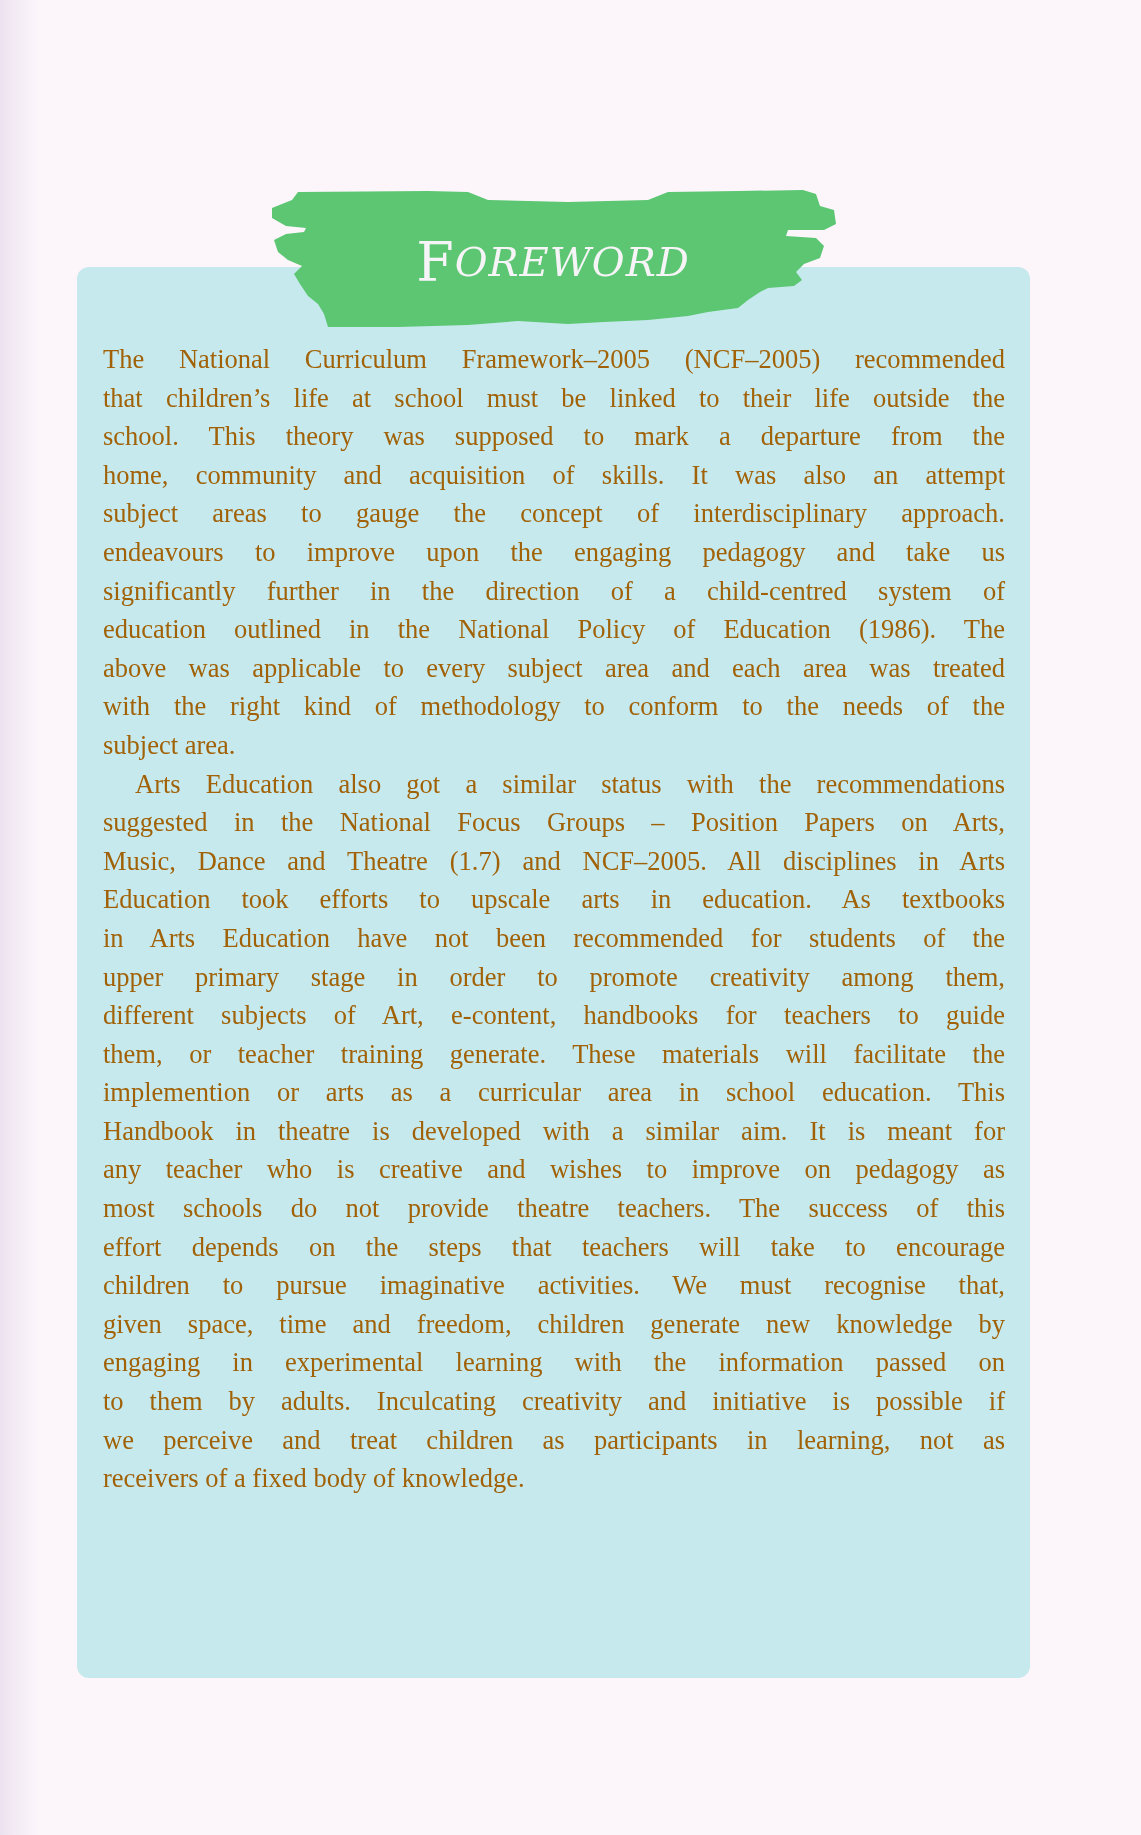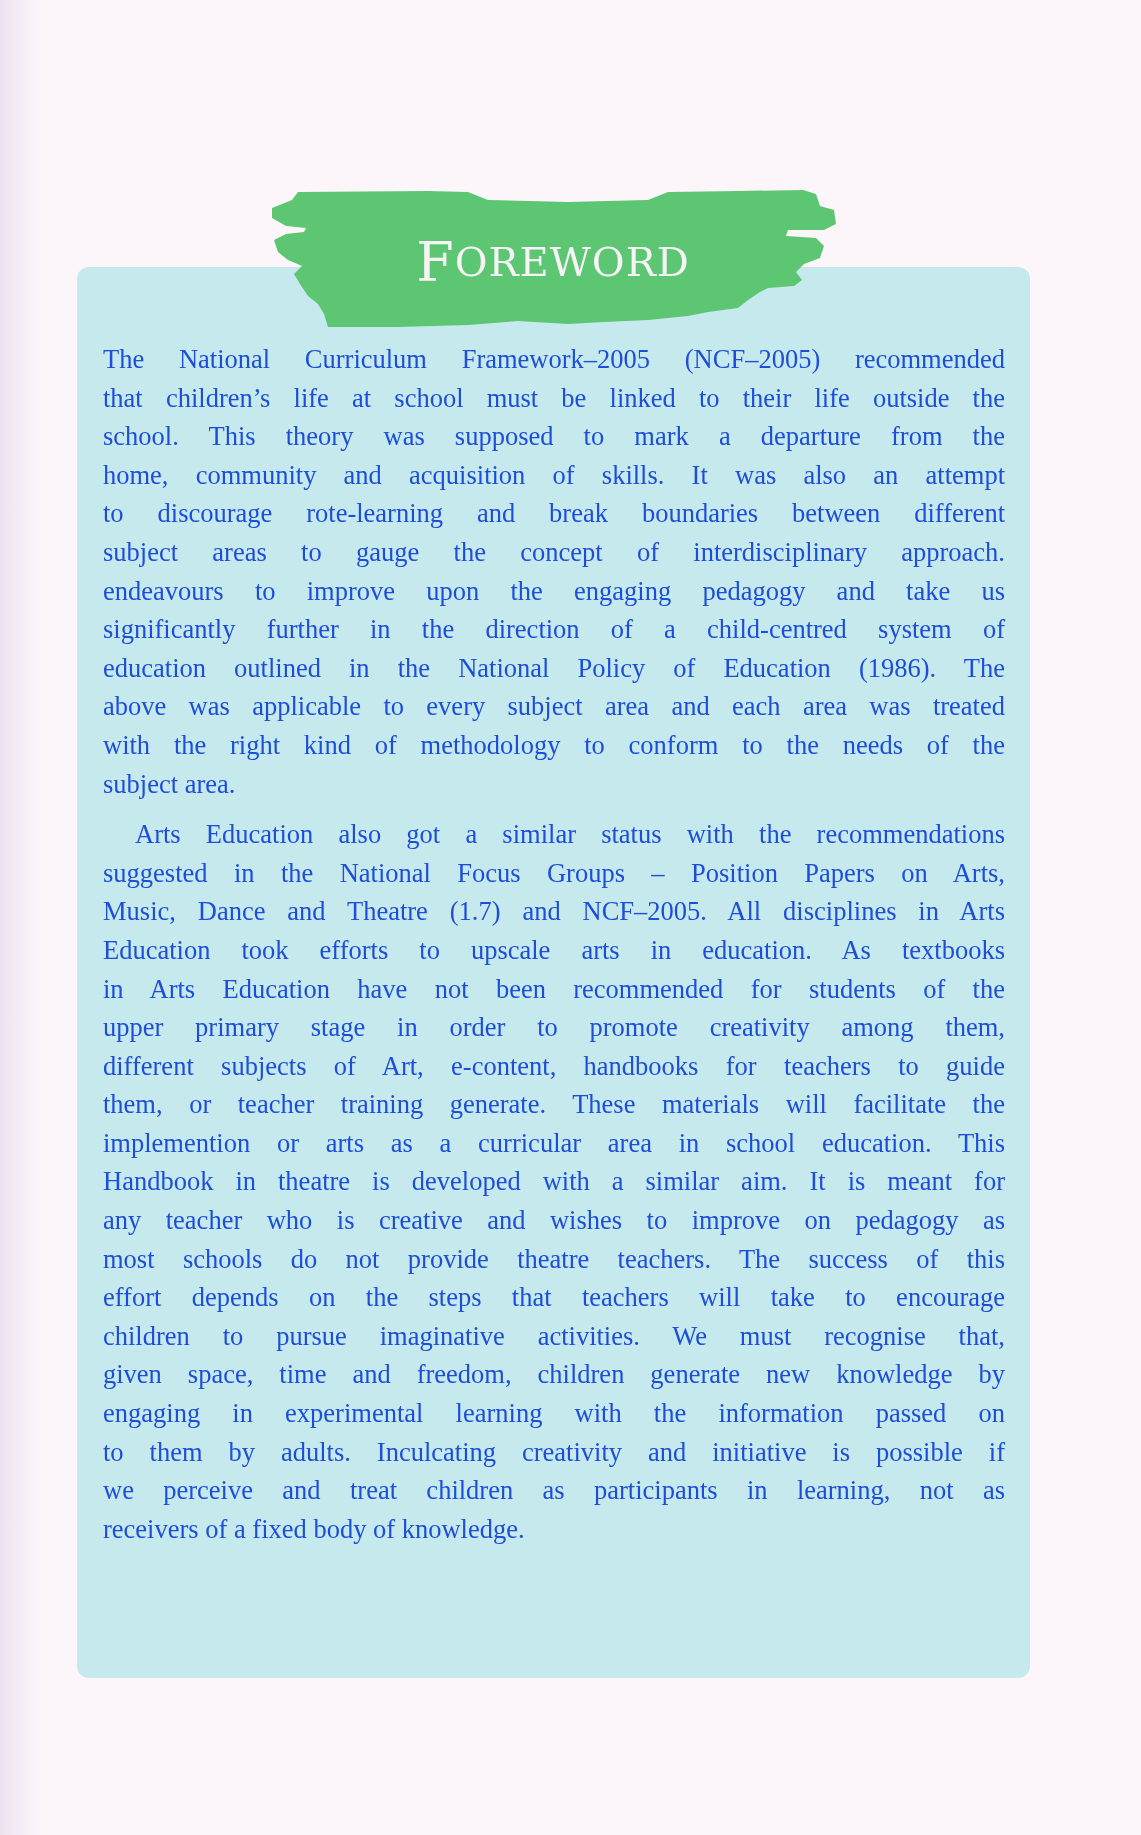--- a/index.html
+++ b/index.html
@@ -55,27 +55,28 @@
     font-family: "DejaVu Serif", "Liberation Serif", serif;
     letter-spacing: 1px;
     padding-top: 6px;
     box-sizing: border-box;
   }
   .banner-title .big {
     font-size: 54px;
   }
   .banner-title .small {
     font-size: 40px;
+    font-style: italic;
   }
   .text-column {
     position: absolute;
     left: 103px;
     top: 340px;
     width: 902px;
-    color: #1d4ed8;
+    color: #a16207;
     font-family: "Liberation Serif", "DejaVu Serif", serif;
     font-size: 26.5px;
   }
   .para {
     margin: 0;
   }
   .line {
     display: block;
     height: 38.6px;
     line-height: 38.6px;
@@ -84,21 +85,21 @@
     white-space: nowrap;
     overflow: visible;
   }
   .line.last {
     text-align-last: left;
   }
   .line.indent {
     padding-left: 32px;
   }
   .para + .para {
-    margin-top: 12px;
+    margin-top: 0;
   }
 </style>
 </head>
 <body>
 
 <div class="page-shade"></div>
 
 <div class="content-box"></div>
 
 <div class="banner">
@@ -164,21 +165,20 @@
       <span class="small">OREWORD</span>
   </div>
 </div>
 
 <div class="text-column">
   <p class="para">
     <span class="line">The National Curriculum Framework–2005 (NCF–2005) recommended</span>
     <span class="line">that children’s life at school must be linked to their life outside the</span>
     <span class="line">school. This theory was supposed to mark a departure from the</span>
     <span class="line">home, community and acquisition of skills. It was also an attempt</span>
-    <span class="line">to discourage rote-learning and break boundaries between different</span>
     <span class="line">subject areas to gauge the concept of interdisciplinary approach.</span>
     <span class="line">endeavours to improve upon the engaging pedagogy and take us</span>
     <span class="line">significantly further in the direction of a child-centred system of</span>
     <span class="line">education outlined in the National Policy of Education (1986). The</span>
     <span class="line">above was applicable to every subject area and each area was treated</span>
     <span class="line">with the right kind of methodology to conform to the needs of the</span>
     <span class="line last">subject area.</span>
   </p>
   <p class="para">
     <span class="line indent">Arts Education also got a similar status with the recommendations</span>

